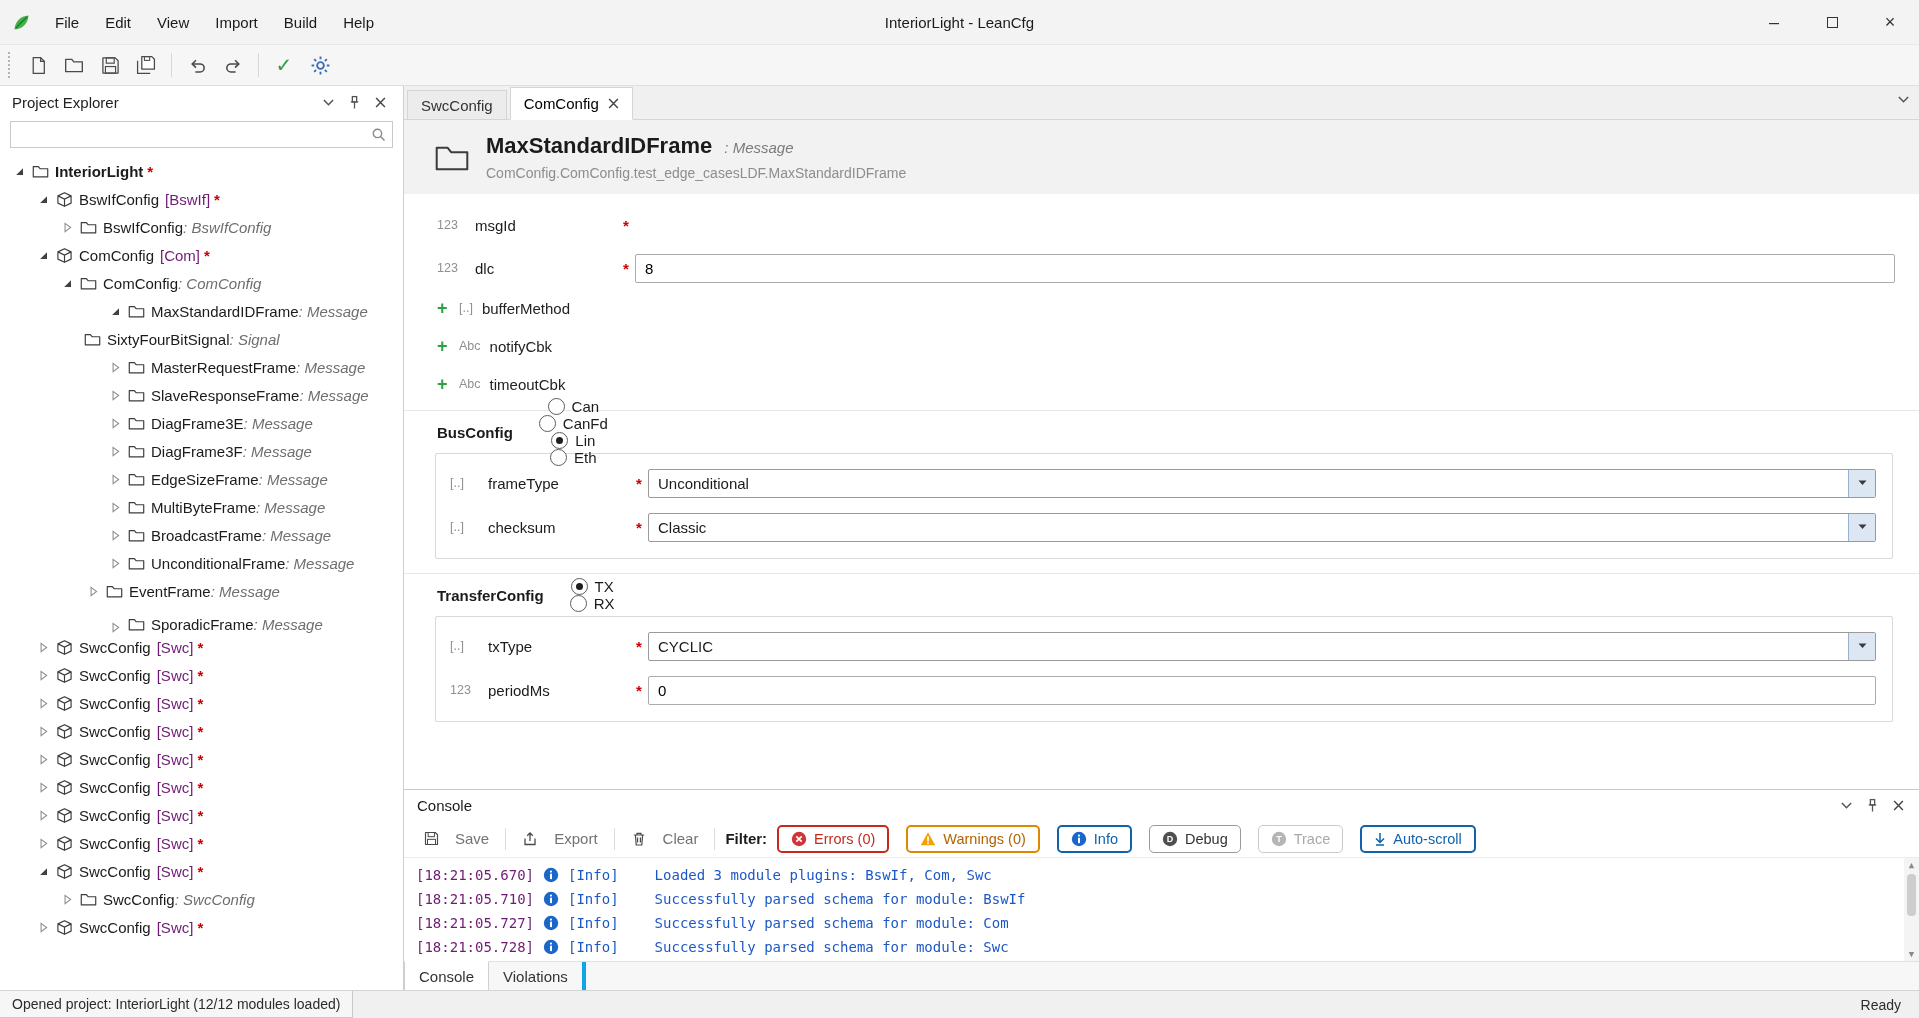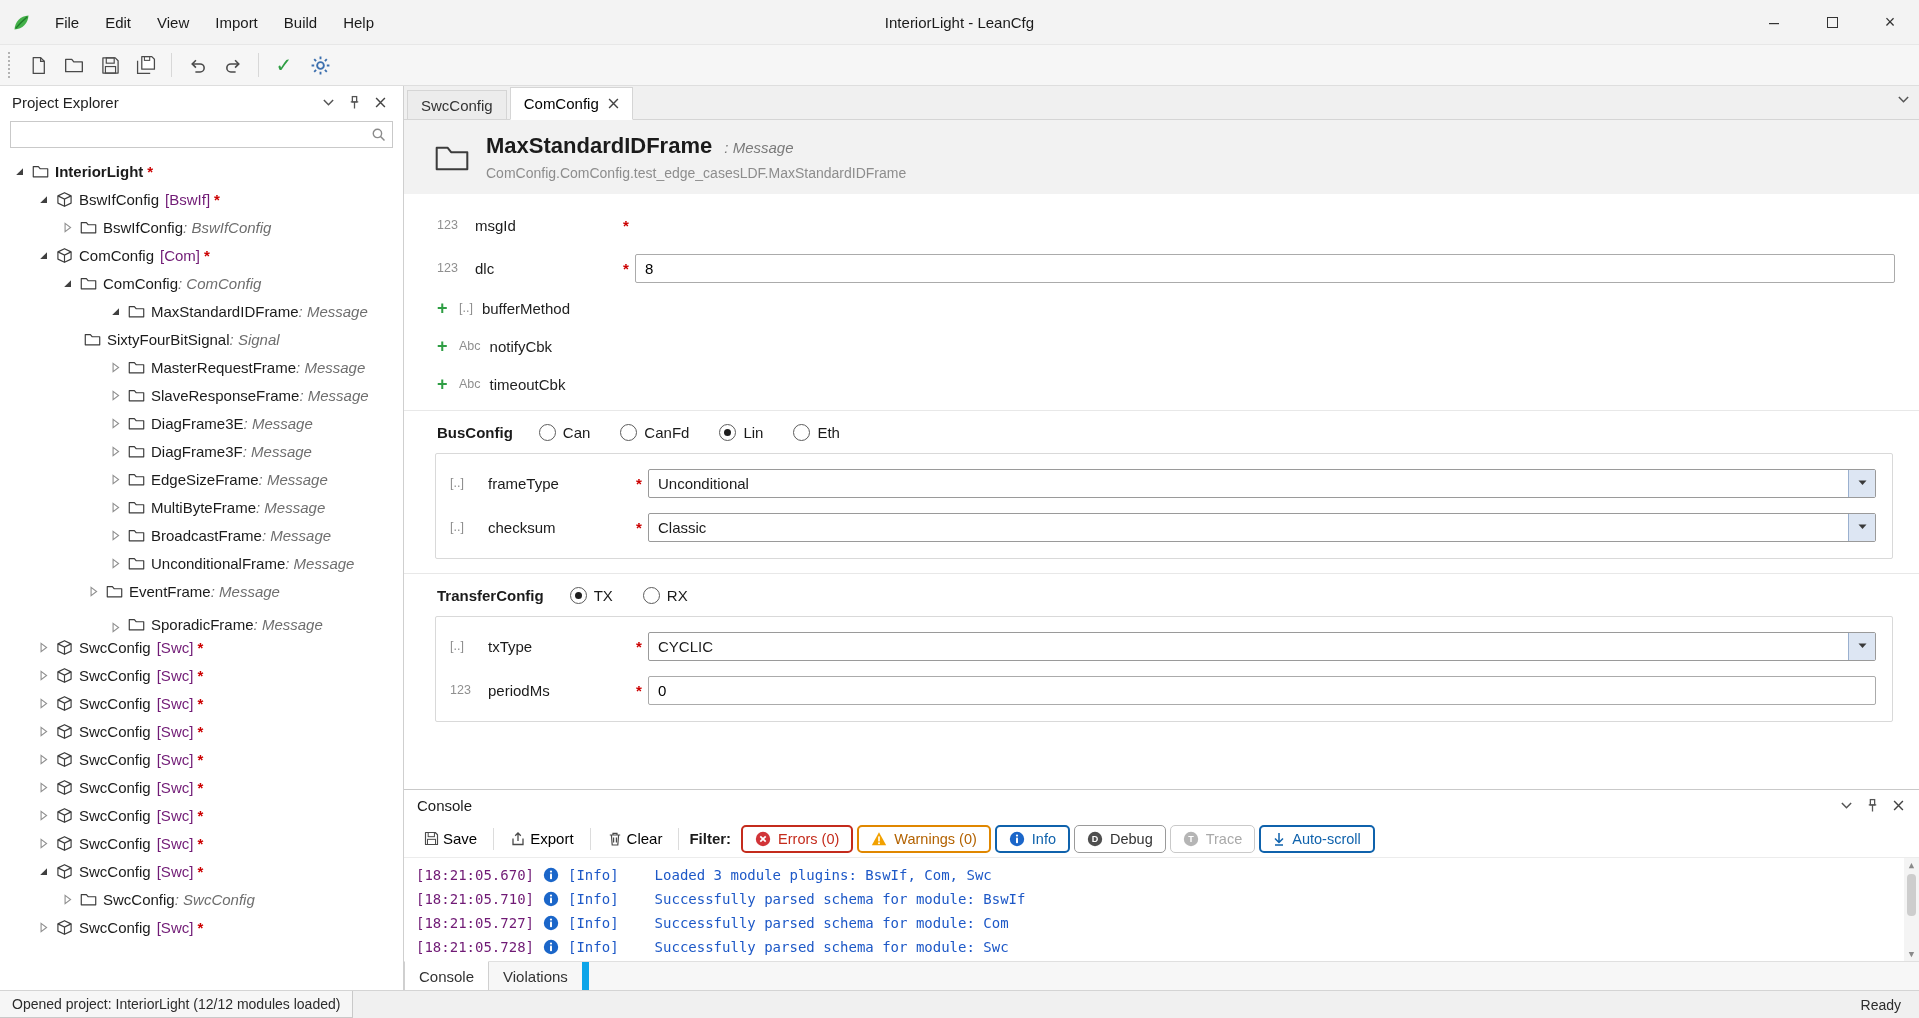--- a/index.html
+++ b/index.html
@@ -71,60 +71,60 @@
   .f-req { width:18px; flex:none; color:#cc0000; font-weight:bold; text-align:center; }
   .f-input { flex:1; height:29px; border:1px solid #ababab; border-radius:2px; padding:3px 9px; font:inherit; background:#fff; outline:none; }
   .frow.optional { height:24px; margin-bottom:14px; }
   .opt-plus { width:22px; flex:none; color:#2f9e44; font-size:18px; font-weight:bold; line-height:1; }
   .opt-badge { color:#8f8f8f; font-size:12.5px; margin-right:9px; }
   .opt-name { color:#222; }
 
   .gsep { height:1px; background:#e8e8e8; margin-top:10px; }
   .gtitle-row { display:flex; align-items:center; padding:10px 24px 8px 33px; height:40px; }
   .gtitle { font-weight:bold; margin-right:26px; }
-  .radios { display:flex; align-items:center; }
+  .radios { display:flex; align-items:center;flex-direction:column; }
   .radio-opt { display:flex; align-items:center; gap:7px; margin-right:30px; }
   .radio { width:17px; height:17px; border:1px solid #5c5c5c; border-radius:50%; position:relative; background:#fff; flex:none; }
   .radio.checked::after { content:""; position:absolute; left:4px; top:4px; width:7px; height:7px; border-radius:50%; background:#1f1f1f; }
 
   .gbox { border:1px solid #d9d9d9; margin:2px 26px 14px 31px; padding:14px 16px 2px 14px; border-radius:2px; }
   .gbox .frow { margin-bottom:14px; }
   .combo { flex:1; display:flex; align-items:stretch; height:29px; border:1px solid #9a9a9a; border-radius:2px; background:#fff; }
   .combo-val { flex:1; display:flex; align-items:center; padding:0 9px; }
   .combo-btn { width:27px; background:#dde6f3; border-left:1px solid #9ab0cf; display:flex; align-items:center; justify-content:center; }
 
   
   .console { height:201px; flex:none; border-top:1px solid #c9c9c9; display:flex; flex-direction:column; background:#fff; }
   .console-header { height:30px; display:flex; align-items:center; padding:0 8px 0 13px; flex:none; }
   .console-title { flex:1; }
   .console-toolbar { height:38px; display:flex; align-items:center; gap:8px; padding:0 12px; border-bottom:1px solid #ececec; flex:none; }
-  .cbtn { display:flex; align-items:center; gap:4px; padding:5px 8px; background:none; border:none; font:inherit; color:#000000; }
+  .cbtn { display:flex; align-items:center; gap:16px; padding:5px 8px; background:none; border:none; font:inherit; color:#737373; }
   .csep { width:1px; height:22px; background:#dcdcdc; }
   .filter-label { font-weight:bold; margin:0 2px; }
-  .pills { display:flex; align-items:flex-end; gap:4px; }
+  .pills { display:flex; align-items:flex-end; gap:17px; }
   .pill { display:flex; align-items:center; gap:7px; padding:4px 12px; border-radius:5px; border:2px solid; background:#fff; font:inherit; font-size:14.5px; }
   .pill.error { border-color:#c42b1c; color:#c42b1c; }
   .pill.warning { border-color:#e08700; color:#b36200; }
   .pill.info { border-color:#0f62ac; color:#0f62ac; }
   .pill.debug { border-color:#9a9a9a; color:#333; border-width:1px; padding:5px 12px; }
   .pill.trace { border-color:#c9c9c9; color:#a9a9a9; border-width:1px; padding:5px 12px; }
 
   .logs { flex:1; min-height:0; position:relative; font-family:"DejaVu Sans Mono","Liberation Mono",monospace; font-size:14px; padding:5px 20px 0 12px; overflow:hidden; }
   .log-row { height:24px; display:flex; align-items:center; gap:9px; }
   .log-time { color:#701a75; }
   .log-level { color:#1d58c7; }
   .log-msg { color:#1d58c7; margin-left:27px; }
 
   .vscroll { position:absolute; right:0; top:0; bottom:0; width:15px; background:#f4f4f4; display:flex; flex-direction:column; align-items:center; }
   .vs-btn { height:14px; color:#8a8a8a; font-size:9px; display:flex; align-items:center; }
   .vs-thumb { width:9px; height:42px; background:#cdcdcd; border-radius:4px; margin-top:2px; }
   .vs-down { margin-top:auto; }
 
   .console-tabs { height:29px; background:#f7f7f7; border-top:1px solid #e0e0e0; display:flex; flex:none; }
-  .ctab { padding:0 14px; display:flex; align-items:center; color:#333; border-right:7px solid #0ea5e9; }
+  .ctab { padding:0 14px; display:flex; align-items:center; color:#333; border-right:4px solid #0ea5e9; }
   .ctab.active { background:#fff; border-left:1px solid #d0d0d0; border-right:1px solid #d0d0d0; margin-top:-1px; border-top:1px solid #fff; }
 
   
   .statusbar { height:28px; flex:none; background:#f0f0f0; border-top:1px solid #d4d4d4; display:flex; align-items:center; justify-content:space-between; font-size:14px; color:#2c2c2c; }
   .status-left { height:100%; display:flex; align-items:center; padding:0 12px; border:1px solid #c9c9c9; border-top:none; border-left:none; background:#f6f6f6; }
   .status-right { padding-right:18px; }
 </style>
 </head>
 <body>
 

